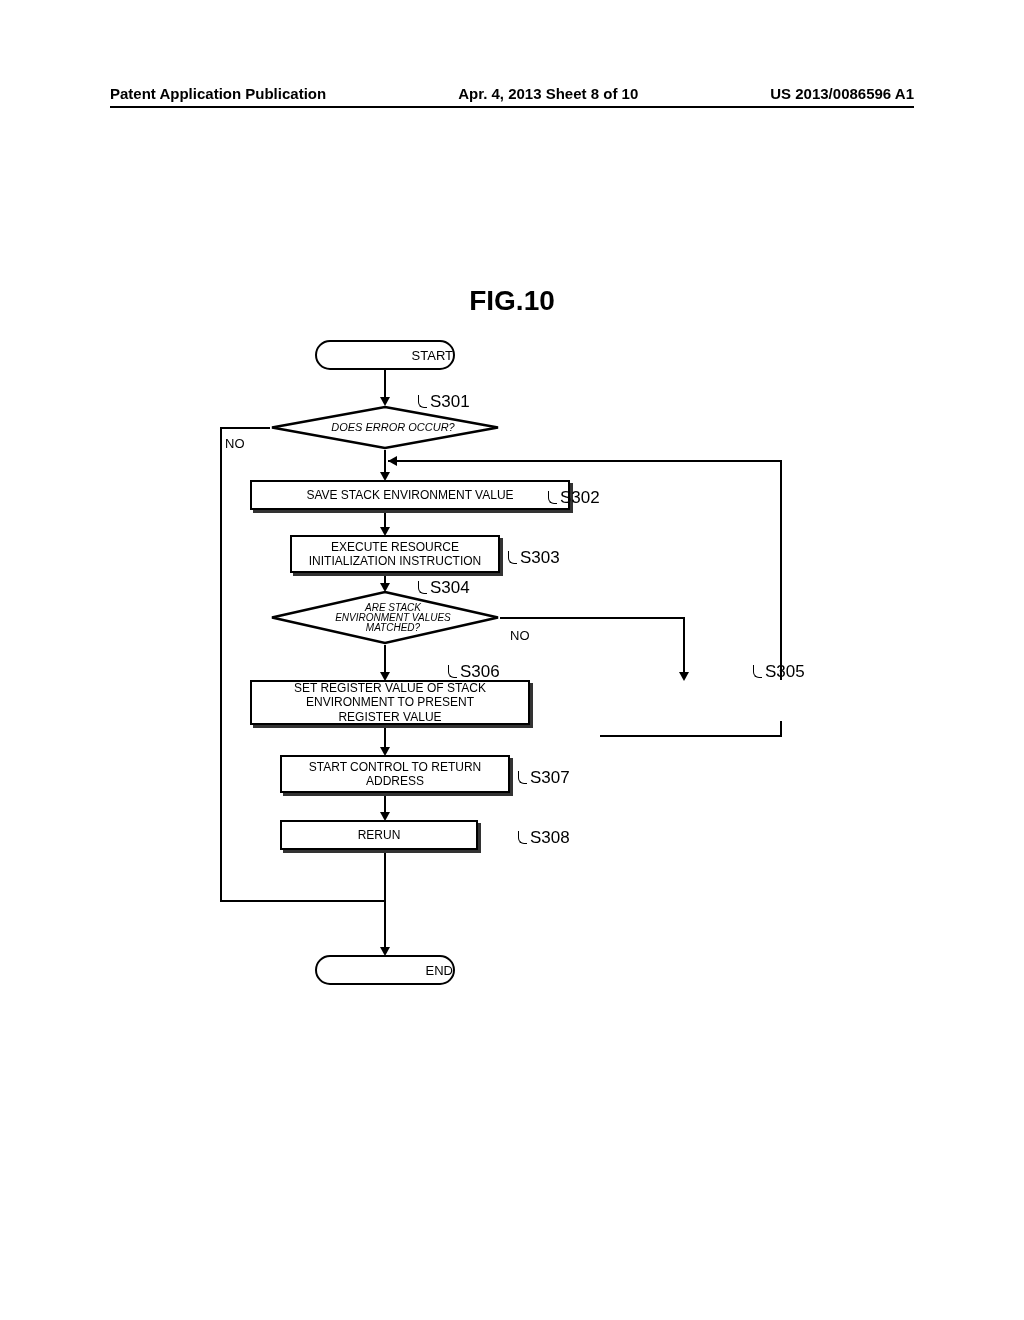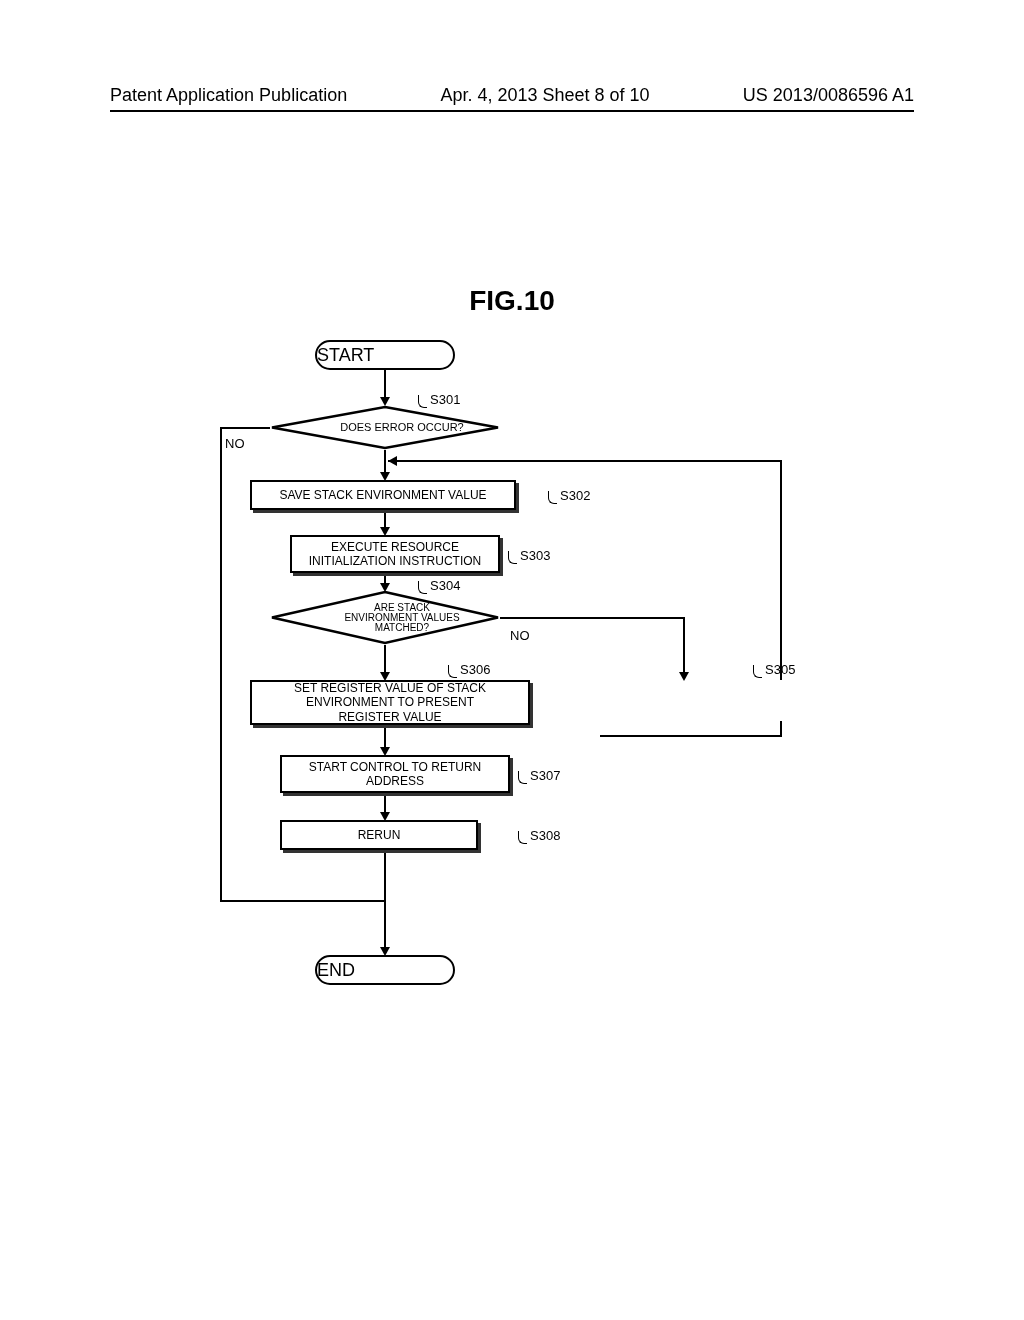--- a/index.html
+++ b/index.html
@@ -10,22 +10,22 @@
       font-family: Arial, sans-serif;
       position: relative;
     }
     .header {
       position: absolute;
       top: 85px;
       left: 110px;
       right: 110px;
       display: flex;
       justify-content: space-between;
-      font-size: 18px;
-      font-weight: normal;
+      font-size: 15px;
+      font-weight: bold;
       border-bottom: 2px solid black;
       padding-bottom: 4px;
       gap: 16px;
     }
     .figure-title {
       position: absolute;
       top: 285px;
       left: 50%;
       transform: translateX(-50%);
       font-size: 28px;
@@ -39,76 +39,77 @@
       height: 660px;
     }
     .terminal {
       position: absolute;
       width: 140px;
       height: 30px;
       border: 2.5px solid black;
       border-radius: 15px;
       display: flex;
       align-items: center;
-      justify-content: flex-start;
-      font-size: 18px;
+      justify-content: flex-end;
+      font-size: 13px;
       font-weight: 500;
       background: white;
     }
     .terminal.start { left: 115px; top: 0; }
     .terminal.end { left: 115px; top: 615px; }
     
     .diamond {
       position: absolute;
       width: 230px;
       height: 45px;
     }
     .diamond-inner {
       position: absolute;
       top: 0;
-      left: 17px;
+      left: 8px;
       width: 100%;
       height: 100%;
       display: flex;
       align-items: center;
       justify-content: center;
       font-size: 11px;
       text-align: center;
       line-height: 1;
+      font-style: italic;
     }
     .diamond.d1 { left: 70px; top: 65px; }
     .diamond.d2 { left: 70px; top: 250px; height: 55px; }
     
     .process {
       position: absolute;
       border: 2.5px solid black;
       background: white;
       display: flex;
       align-items: center;
       justify-content: center;
       text-align: center;
       font-size: 12px;
       line-height: 1.2;
       box-shadow: 3px 3px 0 rgba(0,0,0,0.8);
     }
-    .process.p1 { left: 50px; top: 140px; width: 266px; height: 30px; }
+    .process.p1 { left: 50px; top: 140px; width: 320px; height: 30px; }
     .process.p2 { left: 90px; top: 195px; width: 210px; height: 38px; }
     .process.p3 { left: 50px; top: 340px; width: 280px; height: 45px; }
     .process.p4 { left: 80px; top: 415px; width: 230px; height: 38px; }
     .process.p5 { left: 80px; top: 480px; width: 198px; height: 30px; }
     .process.p6 { left: 400px; top: 340px; width: 170px; height: 38px; }
     
     .label {
       position: absolute;
       font-size: 13px;
       margin-top: 28px;
     }
     .step-label {
       position: absolute;
-      font-size: 13px;
+      font-size: 17px;
     }
     .step-label::before {
       content: "";
       position: absolute;
       left: -12px;
       top: 3px;
       width: 8px;
       height: 12px;
       border-left: 1.5px solid black;
       border-bottom: 1.5px solid black;

